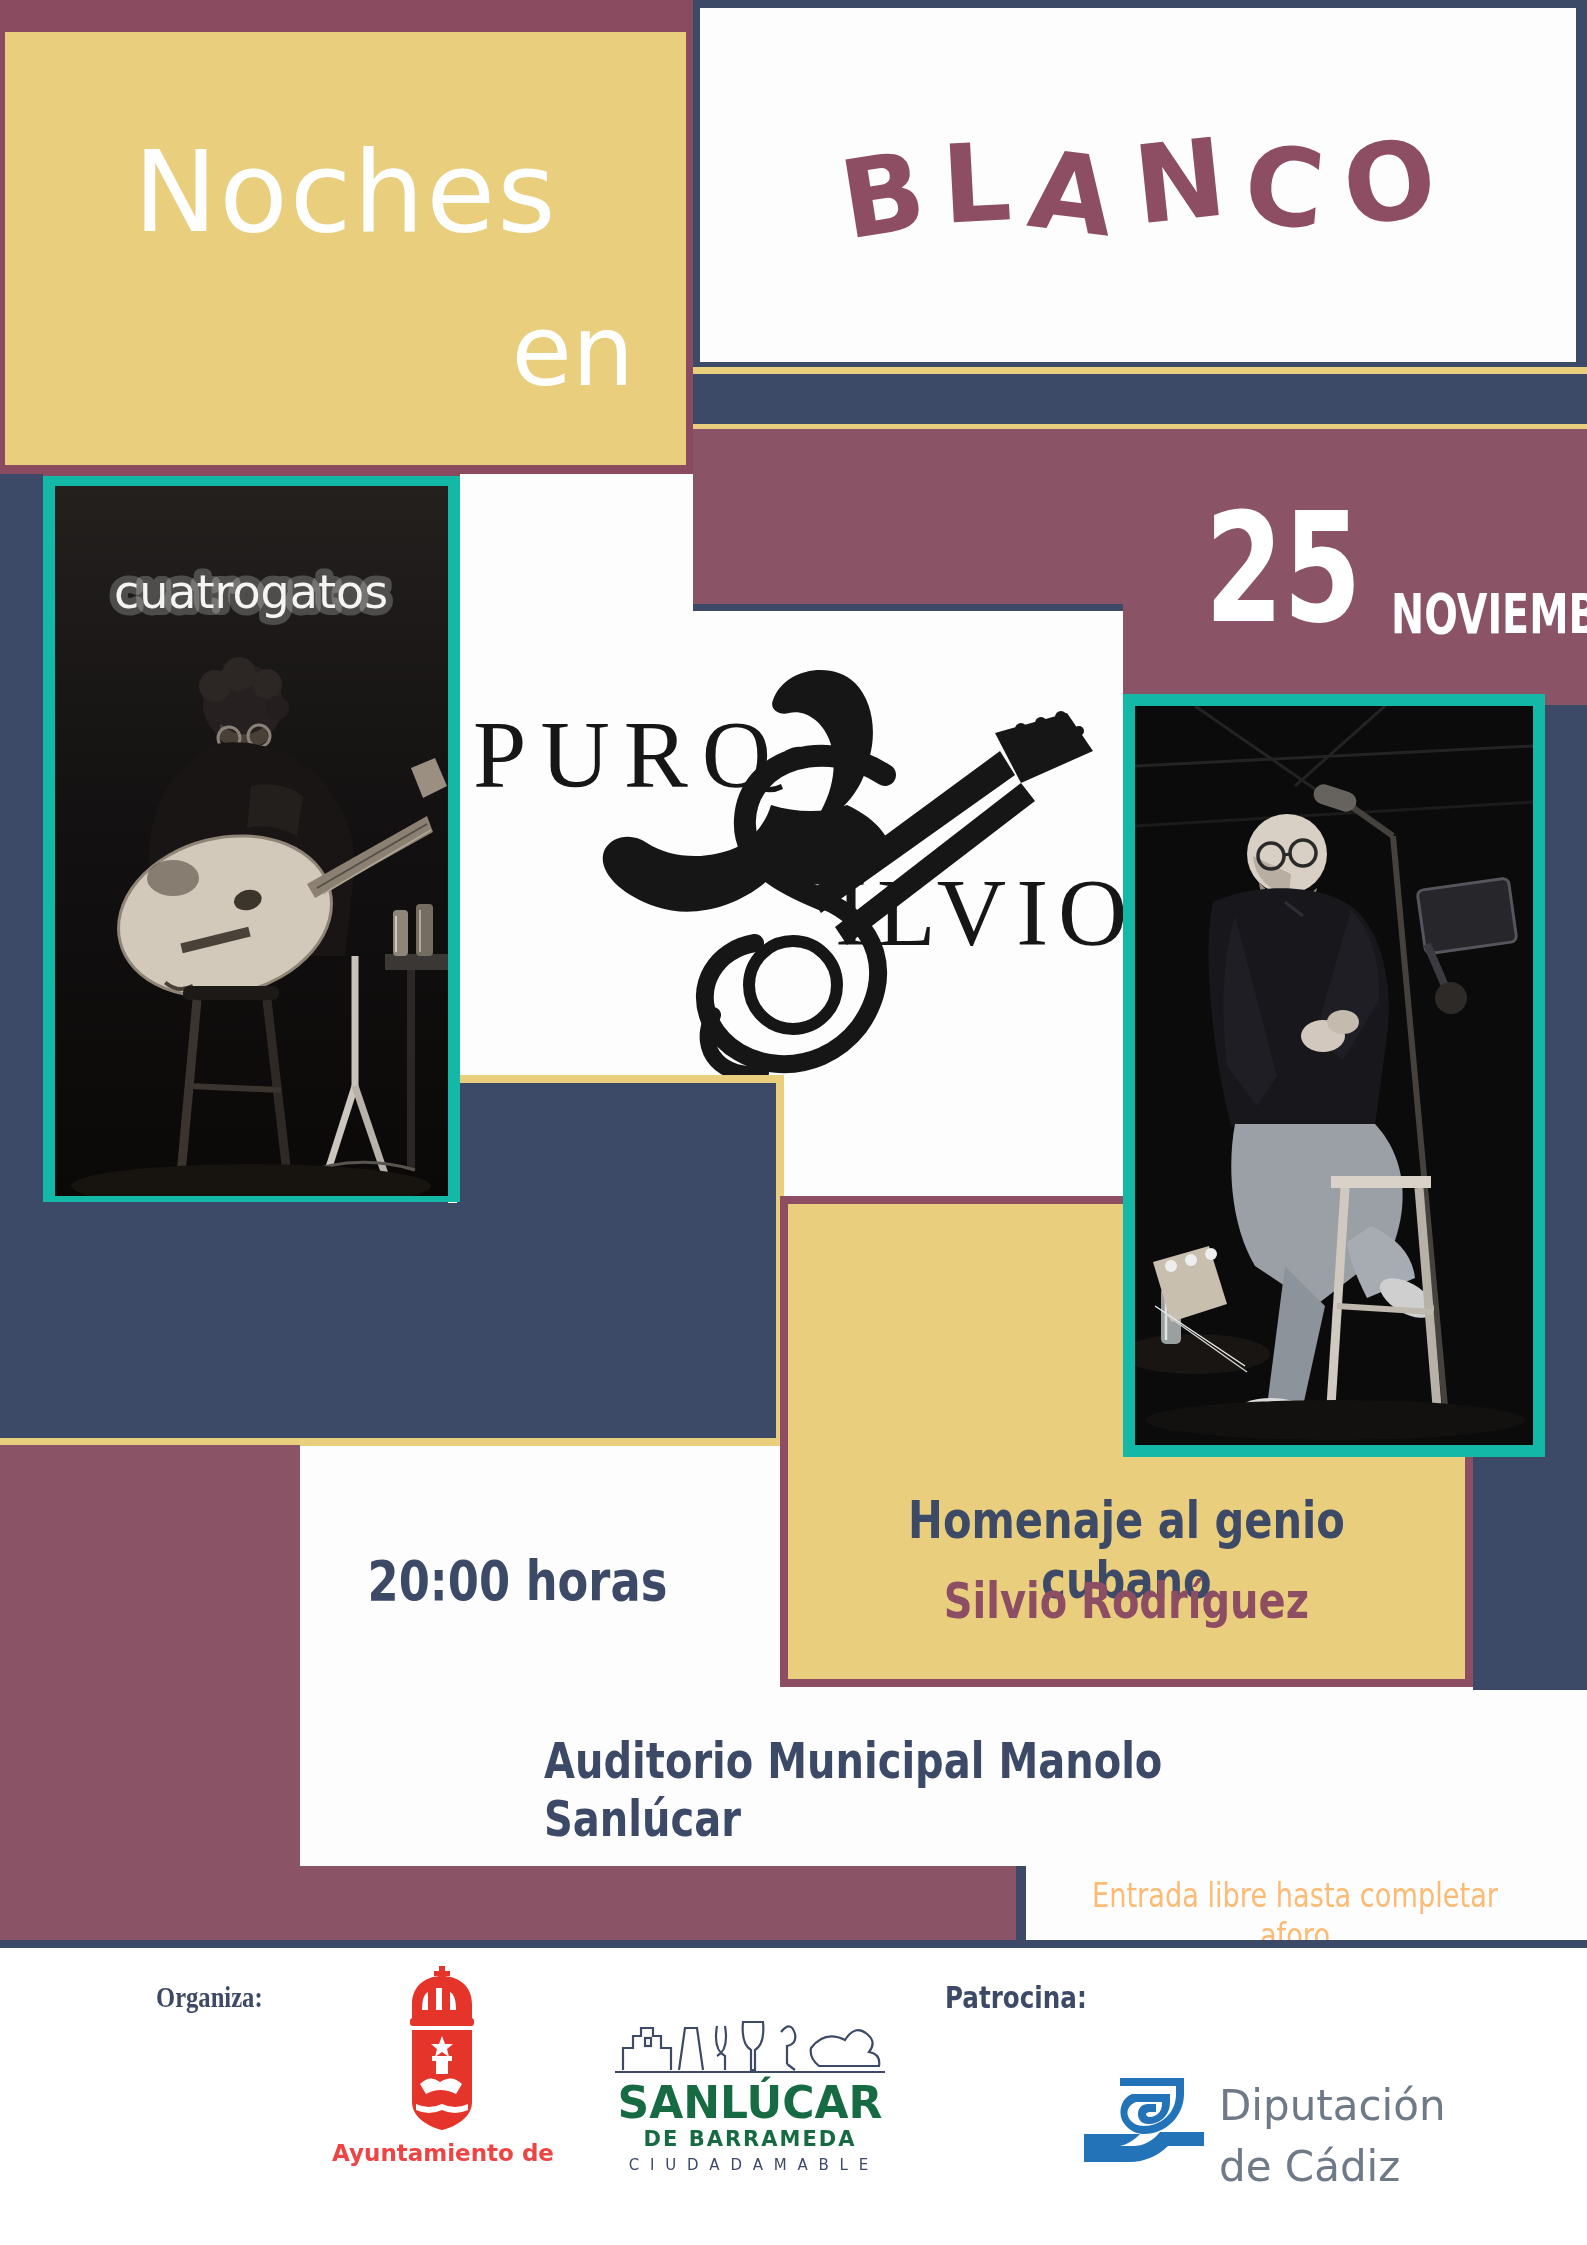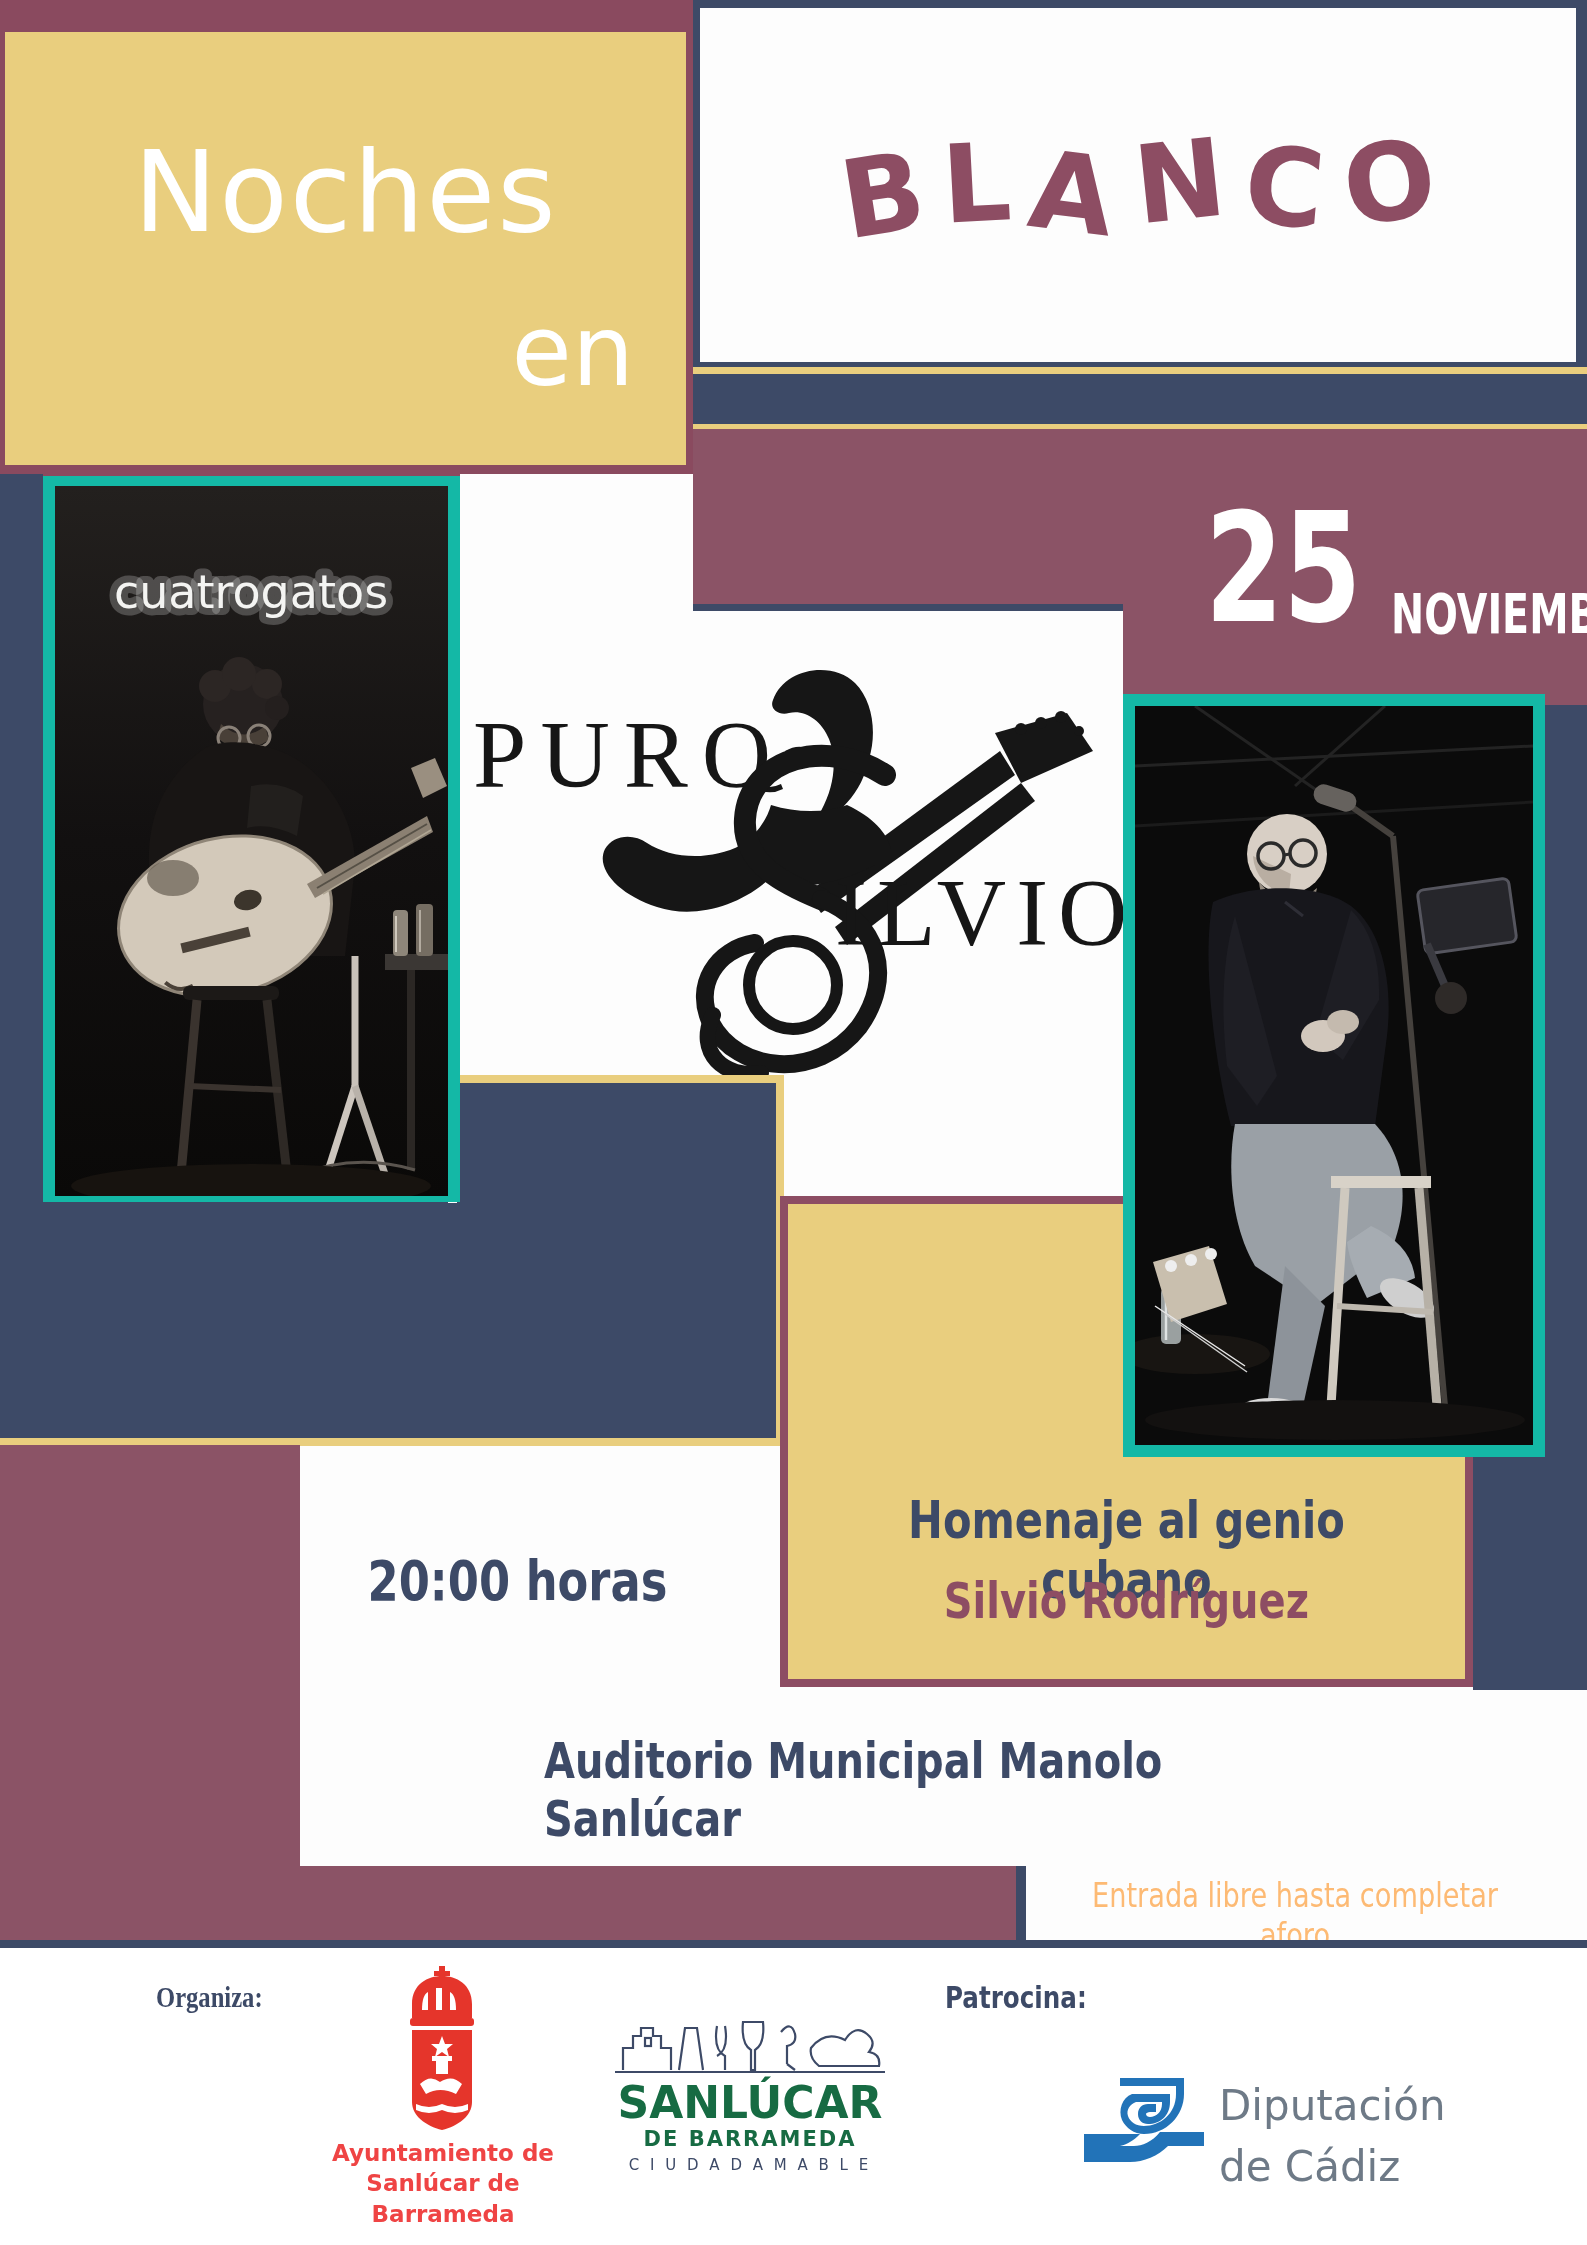--- a/index.html
+++ b/index.html
@@ -331,21 +331,20 @@
       <g fill="#fff">
         <polygon points="44,70 47,78 55,78 49,83 51,91 44,86 37,91 39,83 33,78 41,78"></polygon>
         <rect x="38" y="94" width="12" height="14"></rect>
           <rect x="34" y="90" width="20" height="5"></rect>
         <path d="M22,118 q 10,-10 20,-2 q 12,-8 22,2 l -6,10 q -16,-8 -30,0 Z"></path>
         <path d="M18,138 q 13,6 26,0 q 13,6 26,0 l 0,6 q -13,6 -26,0 q -13,6 -26,0 Z"></path>
       </g>
     </svg>
     <div class="ayto-text">
       <div>Ayuntamiento de</div>
-      <div>Sanlúcar de Barrameda</div>
     </div>
 
     <svg style="position:absolute;left:605px;top:60px;" width="290" height="170" viewBox="0 0 290 170">
       <g fill="none" stroke="#3d4a67" stroke-width="2.2">
         <path d="M18,62 L18,40 L28,40 L28,28 L36,28 L36,20 L48,20 L48,28 L56,28 L56,40 L66,40 L66,62"></path>
         <rect x="40" y="30" width="6" height="8"></rect>
         <path d="M74,62 L80,20 L92,20 L98,62"></path>
         <path d="M112,18 q -4,24 8,30 l 0,14 M120,18 q 4,24 -8,30"></path>
         <path d="M138,14 q -2,22 8,28 l 0,20 l 4,0 l 0,-20 q 10,-6 8,-28 Z"></path>
         <path d="M176,24 q 10,-12 14,2 q 2,10 -8,12 l 0,18 M182,56 l 8,6"></path>

